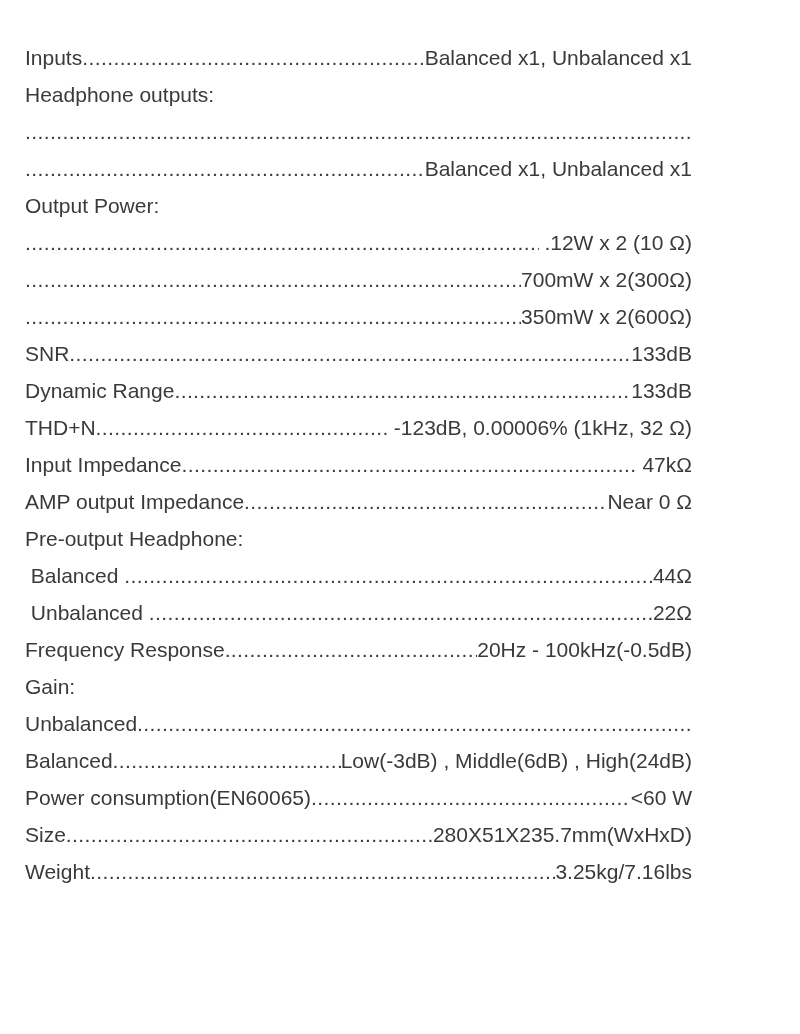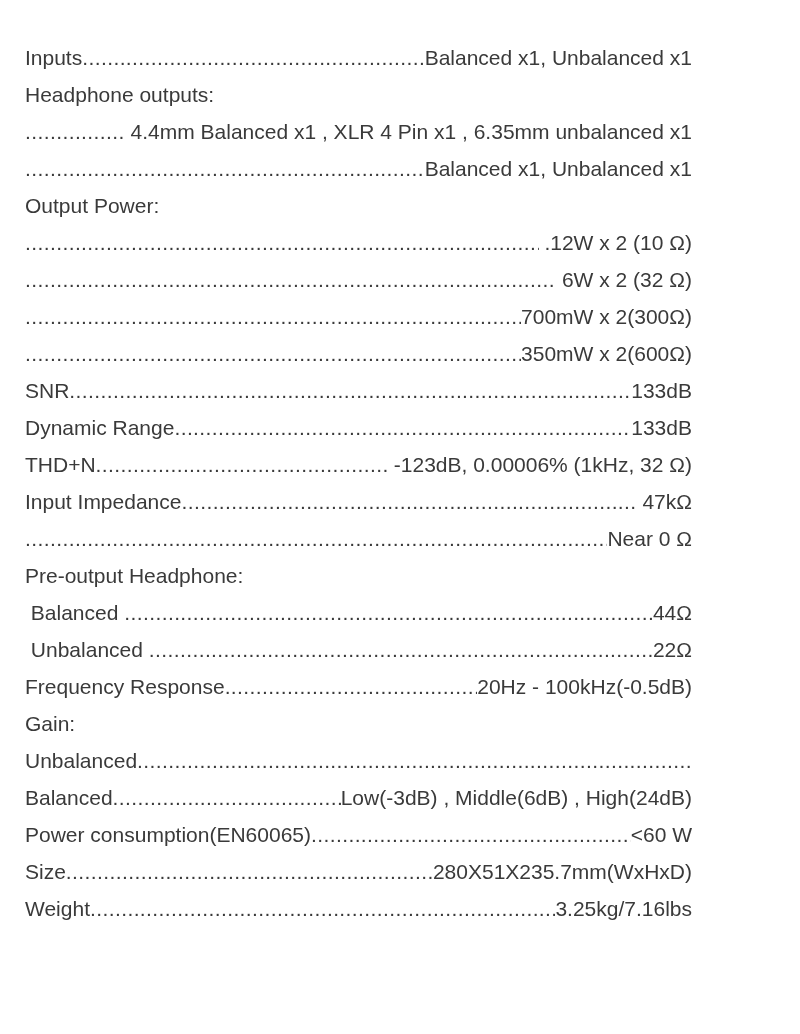--- a/index.html
+++ b/index.html
@@ -53,43 +53,37 @@
     <span class="value">Balanced x1, Unbalanced x1</span>
   </div>
 
   <div class="row">
     <span class="label">Headphone outputs:</span>
   </div>
 
   <div class="row">
     <span class="label"></span>
     <span class="dots"></span>
-    <span class="value"> 4.4mm Balanced x1 , XLR 4 Pin x1 , 6.35mm unbalanced x1</span>
   </div>
 
   <div class="row">
     <span class="dots"></span>
     <span class="value">Balanced x1, Unbalanced x1</span>
   </div>
 
   <div class="row">
     <span class="label">Output Power:</span>
   </div>
 
   <div class="row">
     <span class="label"></span>
     <span class="dots"></span>
     <span class="value"> .12W x 2 (10 Ω)</span>
   </div>
 
-  <div class="row">
-    <span class="label"></span>
-    <span class="dots"></span>
-    <span class="value"> 6W x 2 (32 Ω)</span>
-  </div>
 
   <div class="row">
     <span class="label"></span>
     <span class="dots"></span>
     <span class="value">700mW x 2(300Ω)</span>
   </div>
 
   <div class="row">
     <span class="label"></span>
     <span class="dots"></span>
@@ -114,20 +108,21 @@
     <span class="value"> -123dB, 0.00006% (1kHz, 32 Ω)</span>
   </div>
 
   <div class="row">
     <span class="label">Input Impedance</span>
     <span class="dots"></span>
     <span class="value"> 47kΩ</span>
   </div>
 
   <div class="row">
+    <span class="label">AMP output Impedance</span>
     <span class="dots"></span>
     <span class="value">Near 0 Ω</span>
   </div>
 
   <div class="row">
     <span class="label">Pre-output Headphone:</span>
   </div>
 
   <div class="row">
     <span class="label"> Balanced </span>

